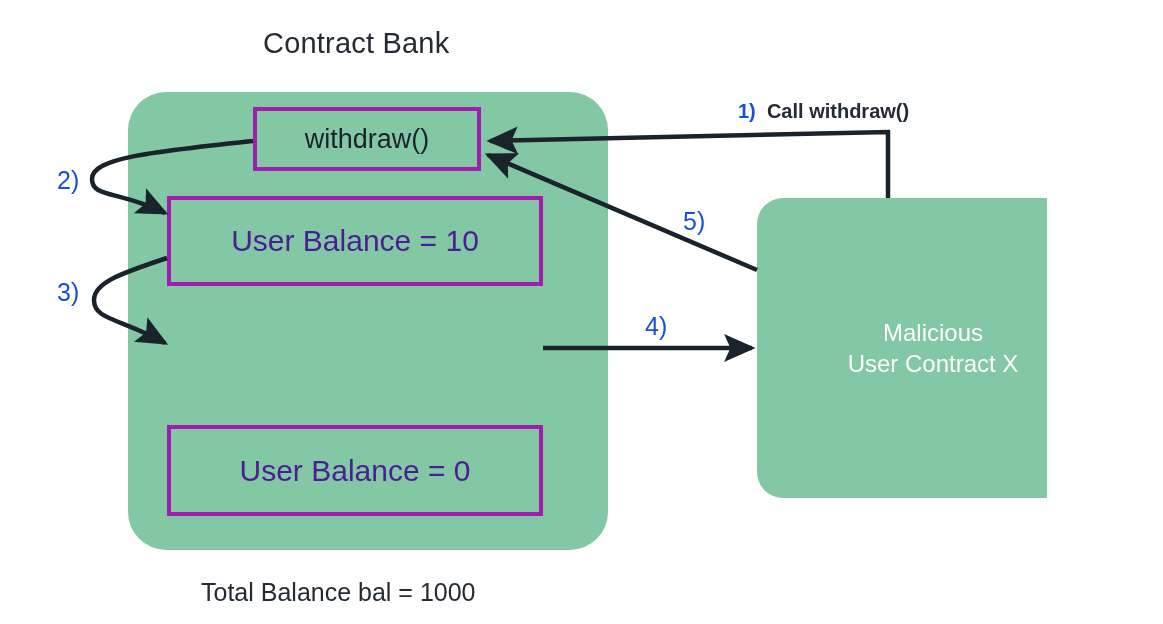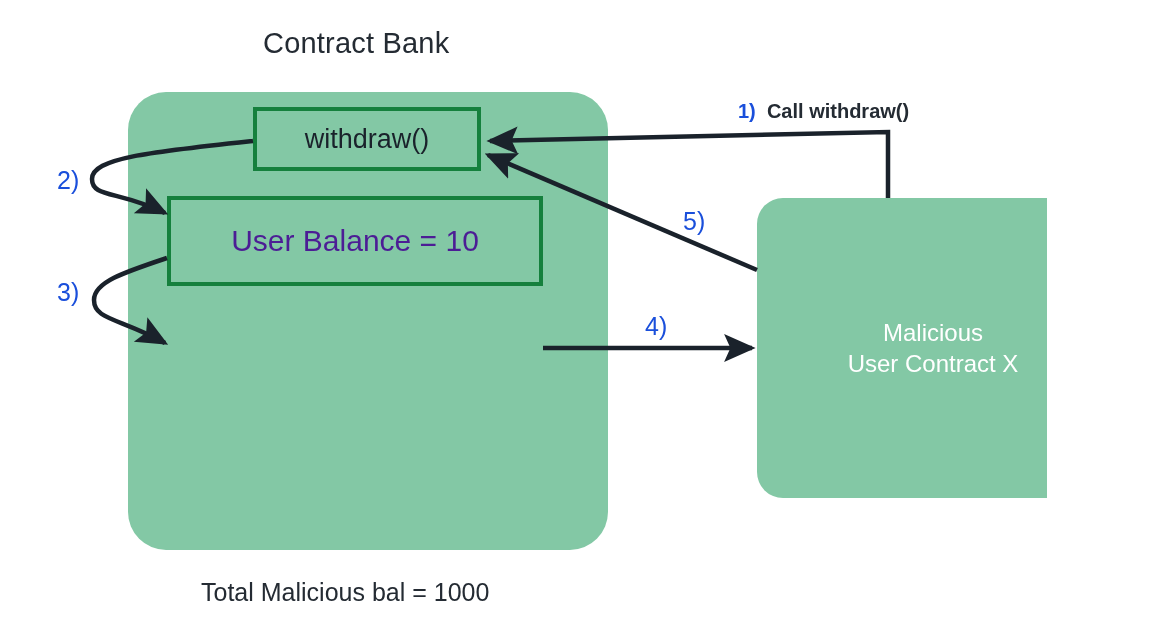--- a/index.html
+++ b/index.html
@@ -69,21 +69,21 @@
     color: #ffffff;
     font-size: 24px;
     line-height: 1.3;
     text-align: center;
     white-space: pre-line;
   }
   
   .inner-box {
     position: absolute;
     box-sizing: border-box;
-    border: 4px solid #15803d;
+    border: 4px solid #a21caf;
     background: #83c8a5;
     display: flex;
     align-items: center;
     justify-content: center;
     font-size: 27px;
   }
   .inner-box.dark-text { color: #1a222b; }
   .inner-box.light-text { color: #4c1d95; font-size: 30px; }
 
   #box-withdraw   { left: 253px; top: 107px; width: 228px; height: 64px; }
@@ -131,20 +131,21 @@
   <div id="malicious-container">
     <div id="malicious-label">Malicious
 User Contract X</div>
   </div>
 
   <div class="inner-box dark-text" id="box-withdraw">withdraw()</div>
 
   <div class="inner-box light-text" id="box-balance-10">User Balance = 10</div>
 
 
+  <div class="inner-box light-text" id="box-balance-0">User Balance = 0</div>
 
   <svg class="svg-layer" viewBox="0 0 1163 624">
     <defs>
       <marker id="arrowhead" markerWidth="7" markerHeight="7" refX="6.2" refY="3.5" orient="auto" markerUnits="strokeWidth">
         <path d="M0,0.4 L7,3.5 L0,6.6 L1.4,3.5 Z" fill="#1a222b"></path>
       </marker>
     </defs>
 
     <path d="M 888,198 L 888,132 L 490,141" fill="none" stroke="#1a222b" stroke-width="4.5" marker-end="url(#arrowhead)"></path>
 
@@ -160,15 +161,15 @@
   <div id="step-1-wrap"><span id="step-1-num">1)</span><span>  </span><span id="step-1-text">Call withdraw()</span></div>
 
   <div class="step-num" id="step-2">2)</div>
 
   <div class="step-num" id="step-3">3)</div>
 
   <div class="step-num" id="step-4">4)</div>
 
   <div class="step-num" id="step-5">5)</div>
 
-  <div class="lbl" id="footer-total">Total Malicious bal = 1000</div>
+  <div class="lbl" id="footer-total">Total Balance bal = 1000</div>
 
 </div>
 
 </body></html>

